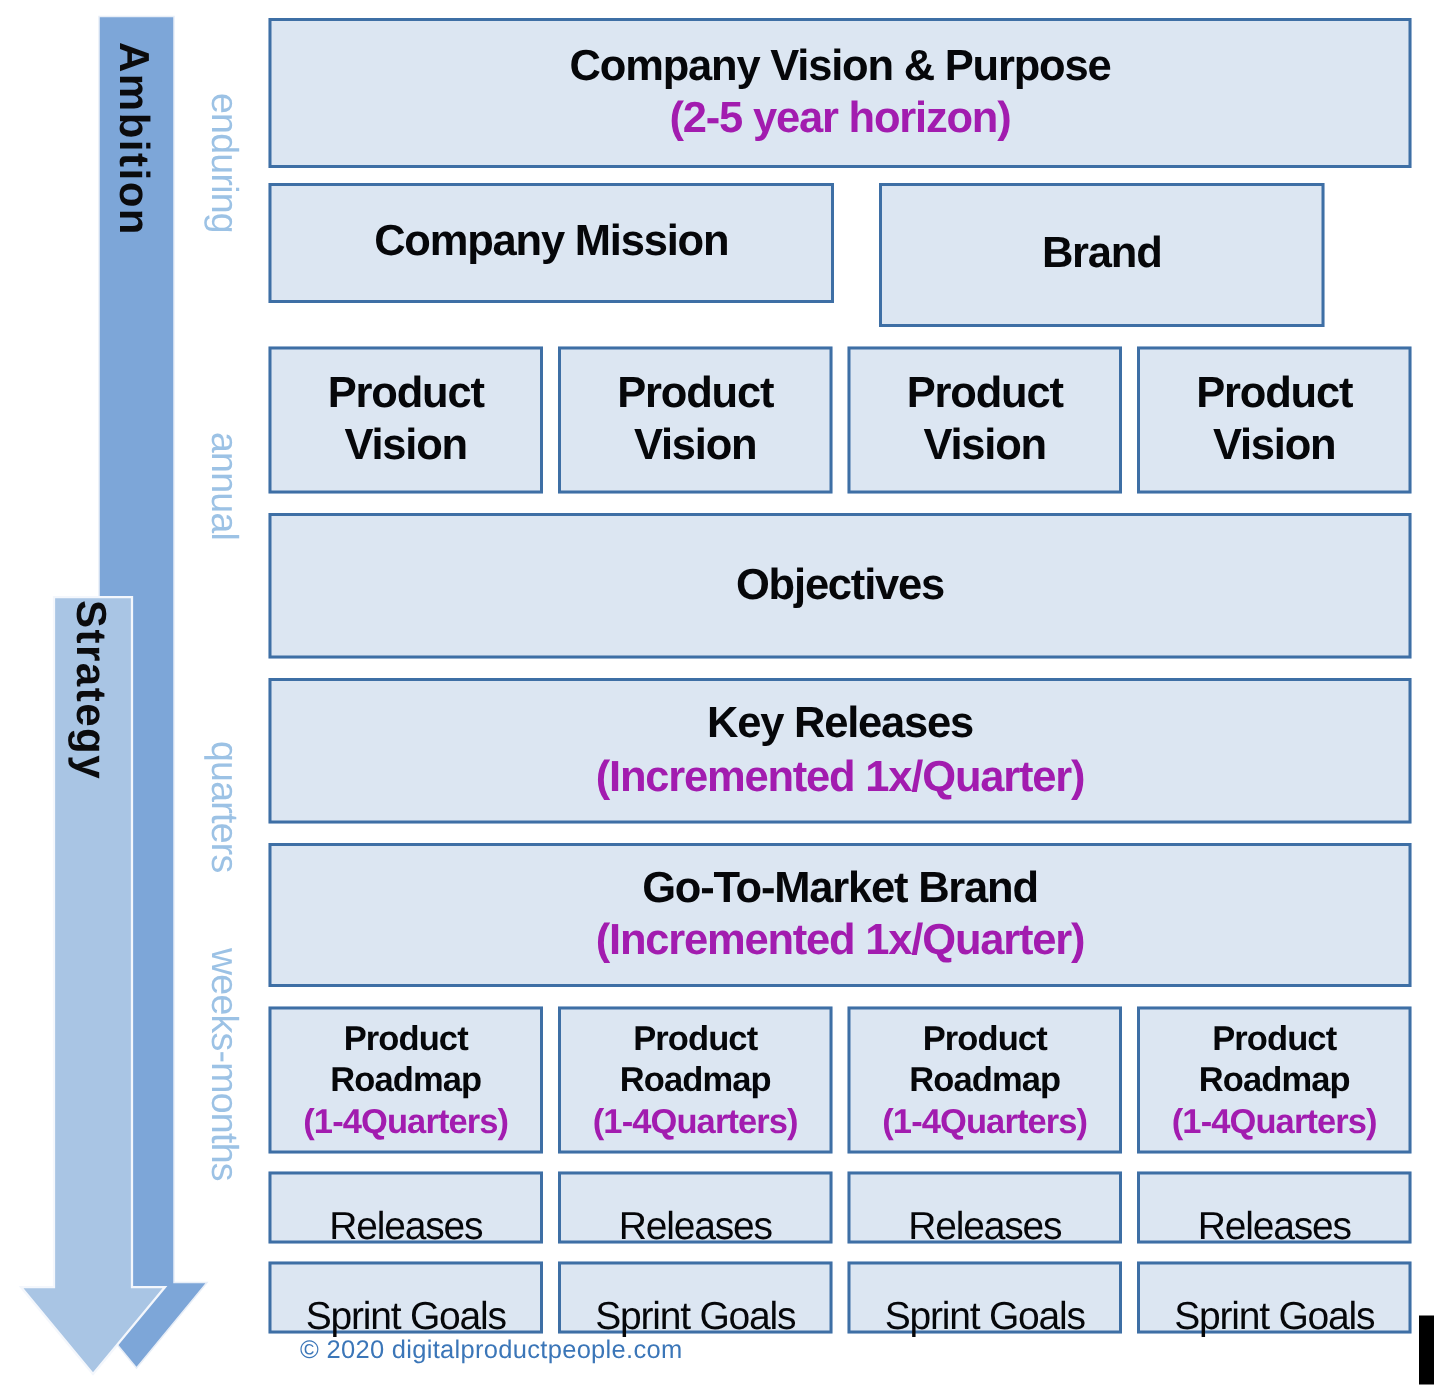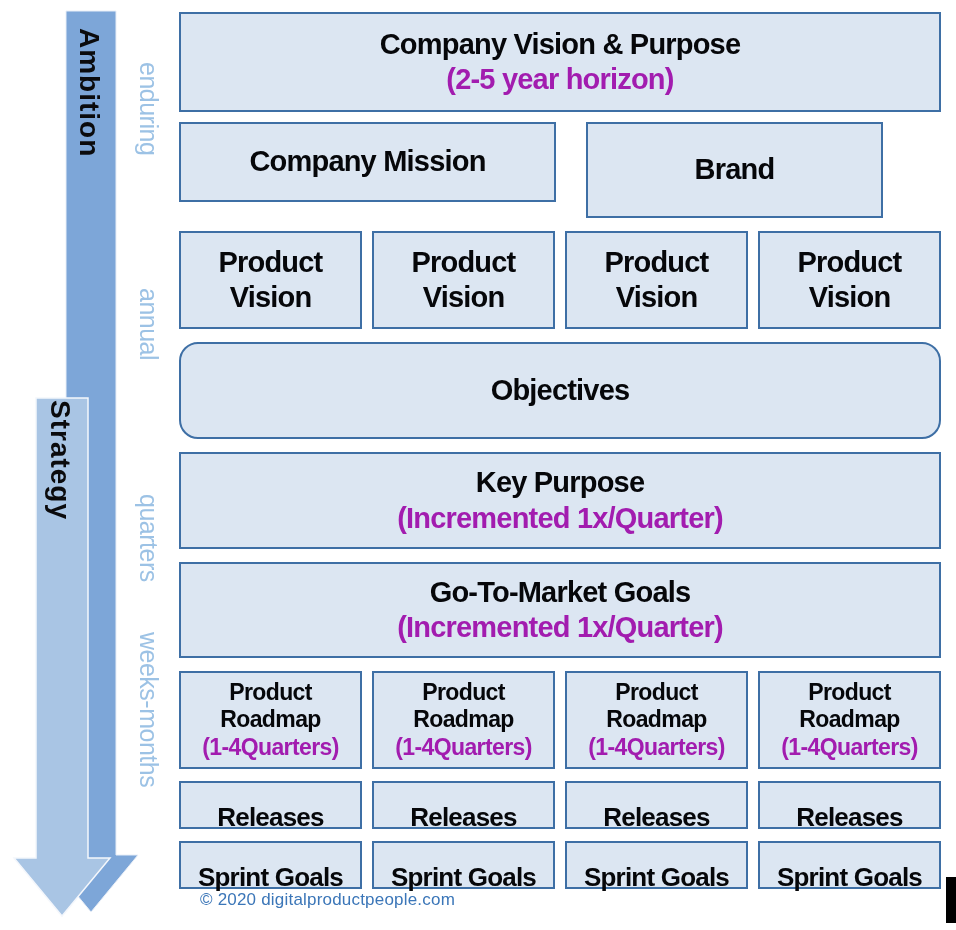--- a/index.html
+++ b/index.html
@@ -46,21 +46,21 @@
     border: 2px solid #3e6fa5;
     display: flex;
     flex-direction: column;
     align-items: center;
     justify-content: center;
     text-align: center;
     z-index: 3;
     line-height: 1.22;
   }
   .t-lg { font-size: 29px; font-weight: bold; letter-spacing: -0.8px; }
-  .t-md { font-size: 26px; font-weight: bold; letter-spacing: -0.8px; margin-top: 25px; }
+  .t-md { font-size: 26px; font-weight: normal; letter-spacing: -0.8px; margin-top: 25px; }
   .t-sm { font-size: 23px; font-weight: bold; letter-spacing: -0.6px; line-height: 1.2; }
   .c-black { color: #06070a; }
   .c-blue  { color: #a21caf; }
   .footer {
     position: absolute;
     left: 200px; top: 890px;
     font-size: 17px;
     color: #3b76b8;
     z-index: 3;
     letter-spacing: 0.2px;
@@ -113,31 +113,31 @@
   </div>
   <div class="box" style="left:565px; top:231px; width:183px; height:98px;">
     <div class="t-lg c-black">Product</div>
     <div class="t-lg c-black">Vision</div>
   </div>
   <div class="box" style="left:758px; top:231px; width:183px; height:98px;">
     <div class="t-lg c-black">Product</div>
     <div class="t-lg c-black">Vision</div>
   </div>
 
-  <div class="box" style="left:179px; top:342px; width:762px; height:97px;border-radius:19px;">
+  <div class="box" style="left:179px; top:342px; width:762px; height:97px;">
     <div class="t-lg c-black">Objectives</div>
   </div>
 
   <div class="box" style="left:179px; top:452px; width:762px; height:97px;">
-    <div class="t-lg c-black">Key Purpose</div>
+    <div class="t-lg c-black">Key Releases</div>
     <div class="t-lg c-blue">(Incremented 1x/Quarter)</div>
   </div>
 
   <div class="box" style="left:179px; top:562px; width:762px; height:96px;">
-    <div class="t-lg c-black">Go-To-Market Goals</div>
+    <div class="t-lg c-black">Go-To-Market Brand</div>
     <div class="t-lg c-blue">(Incremented 1x/Quarter)</div>
   </div>
 
   <div class="box" style="left:179px; top:671px; width:183px; height:98px;">
     <div class="t-sm c-black">Product</div>
     <div class="t-sm c-black">Roadmap</div>
     <div class="t-sm c-blue">(1-4Quarters)</div>
   </div>
   <div class="box" style="left:372px; top:671px; width:183px; height:98px;">
     <div class="t-sm c-black">Product</div>

